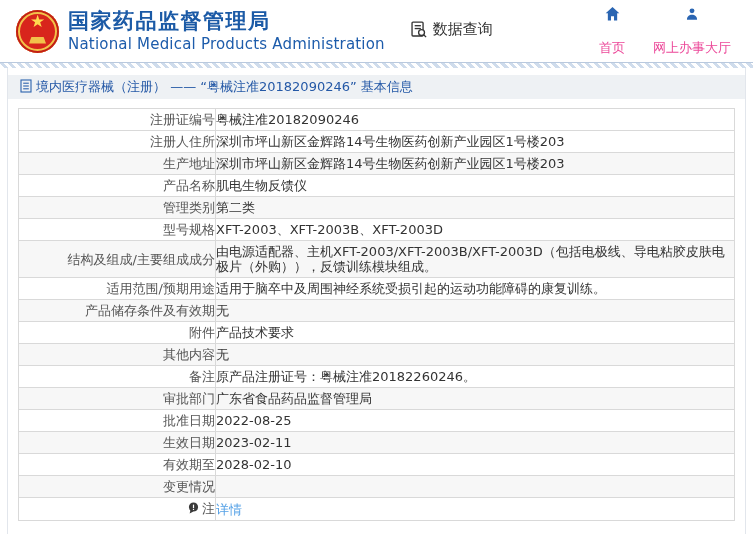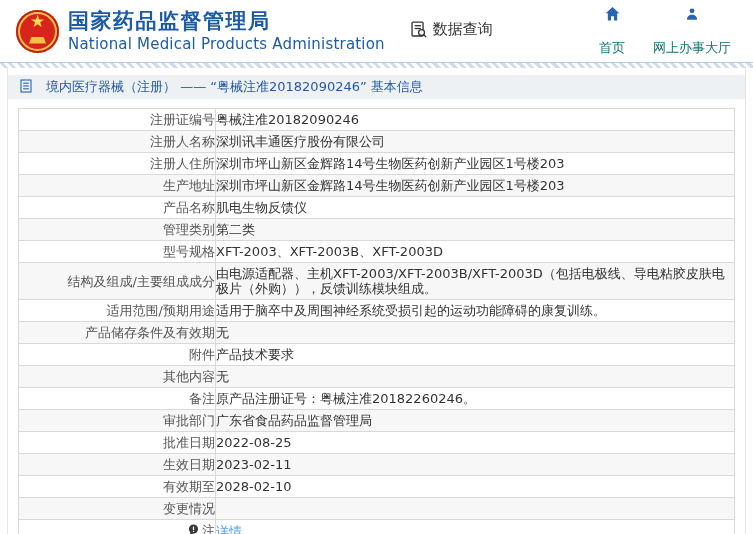--- a/index.html
+++ b/index.html
@@ -12,31 +12,31 @@
   .emblem{width:43px;height:43px;border-radius:50%;background:#d8251c;position:relative;flex:0 0 auto;
           box-shadow:inset 0 0 0 2px #c21e15, inset 0 0 0 4px #f2c14a;}
   .emblem .star{position:absolute;left:0;right:0;top:3px;text-align:center;color:#ffd94f;font-size:17px;line-height:17px;}
   .emblem:after{content:"";position:absolute;left:13px;right:13px;bottom:9px;height:7px;background:#f2c14a;
           clip-path:polygon(0 100%,15% 0,85% 0,100% 100%);}
   .brand-text{display:flex;flex-direction:column;}
   .brand-cn{font-size:21px;font-weight:bold;color:#1b5aa6;letter-spacing:1.5px;line-height:24px;}
   .brand-en{font-size:15px;color:#1d5cab;margin-top:2px;letter-spacing:.2px;}
   .dq{display:flex;align-items:flex-start;gap:5px;margin-left:24px;font-size:15px;color:#333;cursor:pointer;}
   .nav{margin-left:auto;display:flex;gap:28px;padding-right:6px;}
-  .nav-item{display:flex;flex-direction:column;align-items:center;gap:18px;font-size:13px;color:#0f766e;cursor:pointer;}
+  .nav-item{display:flex;flex-direction:column;align-items:center;gap:18px;font-size:13px;color:#ec4899;cursor:pointer;}
   .nav-item .ic{height:15px;display:flex;align-items:flex-end;}
 
   
   .stripes{height:5px;border-top:1px solid #b9c9de;
      background:repeating-linear-gradient(45deg,#ffffff 0 3px,#cfdcec 3px 6px);}
 
   
   .panel{margin:0 7px;height:467px;box-sizing:border-box;padding-top:7px;
          border-left:1px solid #e2e6ec;border-right:1px solid #e2e6ec;}
-  .titlebar{height:24px;background:#eef1f4;display:flex;align-items:center;gap:14px;
+  .titlebar{height:24px;background:#eef1f4;display:flex;align-items:center;gap:4px;
             padding:0 12px;font-size:13px;color:#2458a6;}
   .titlebar svg{flex:0 0 auto;}
 
   
   .tbl-wrap{margin:9px 10px 0;}
   table{width:100%;border-collapse:collapse;font-size:13px;table-layout:fixed;}
   td{border:1px solid #d9d9d9;padding:3px 0;line-height:15px;vertical-align:middle;word-break:break-all;}
   .cell-label{width:196px;text-align:right;color:#555;}
   .cell-value{color:#333;}
   tr.alt{background:#f7f7f7;}
@@ -108,24 +108,20 @@
       <span>境内医疗器械（注册） —— “粤械注准20182090246” 基本信息</span>
     </div>
 
     <div class="tbl-wrap">
       <table>
         <tbody>
             <tr>
               <td class="cell-label">注册证编号</td>
               <td class="cell-value">粤械注准20182090246</td>
             </tr>
-            <tr class="alt">
-              <td class="cell-label">注册人名称</td>
-              <td class="cell-value">深圳讯丰通医疗股份有限公司</td>
-            </tr>
             <tr>
               <td class="cell-label">注册人住所</td>
               <td class="cell-value">深圳市坪山新区金辉路14号生物医药创新产业园区1号楼203</td>
             </tr>
             <tr class="alt">
               <td class="cell-label">生产地址</td>
               <td class="cell-value">深圳市坪山新区金辉路14号生物医药创新产业园区1号楼203</td>
             </tr>
             <tr>
               <td class="cell-label">产品名称</td>

